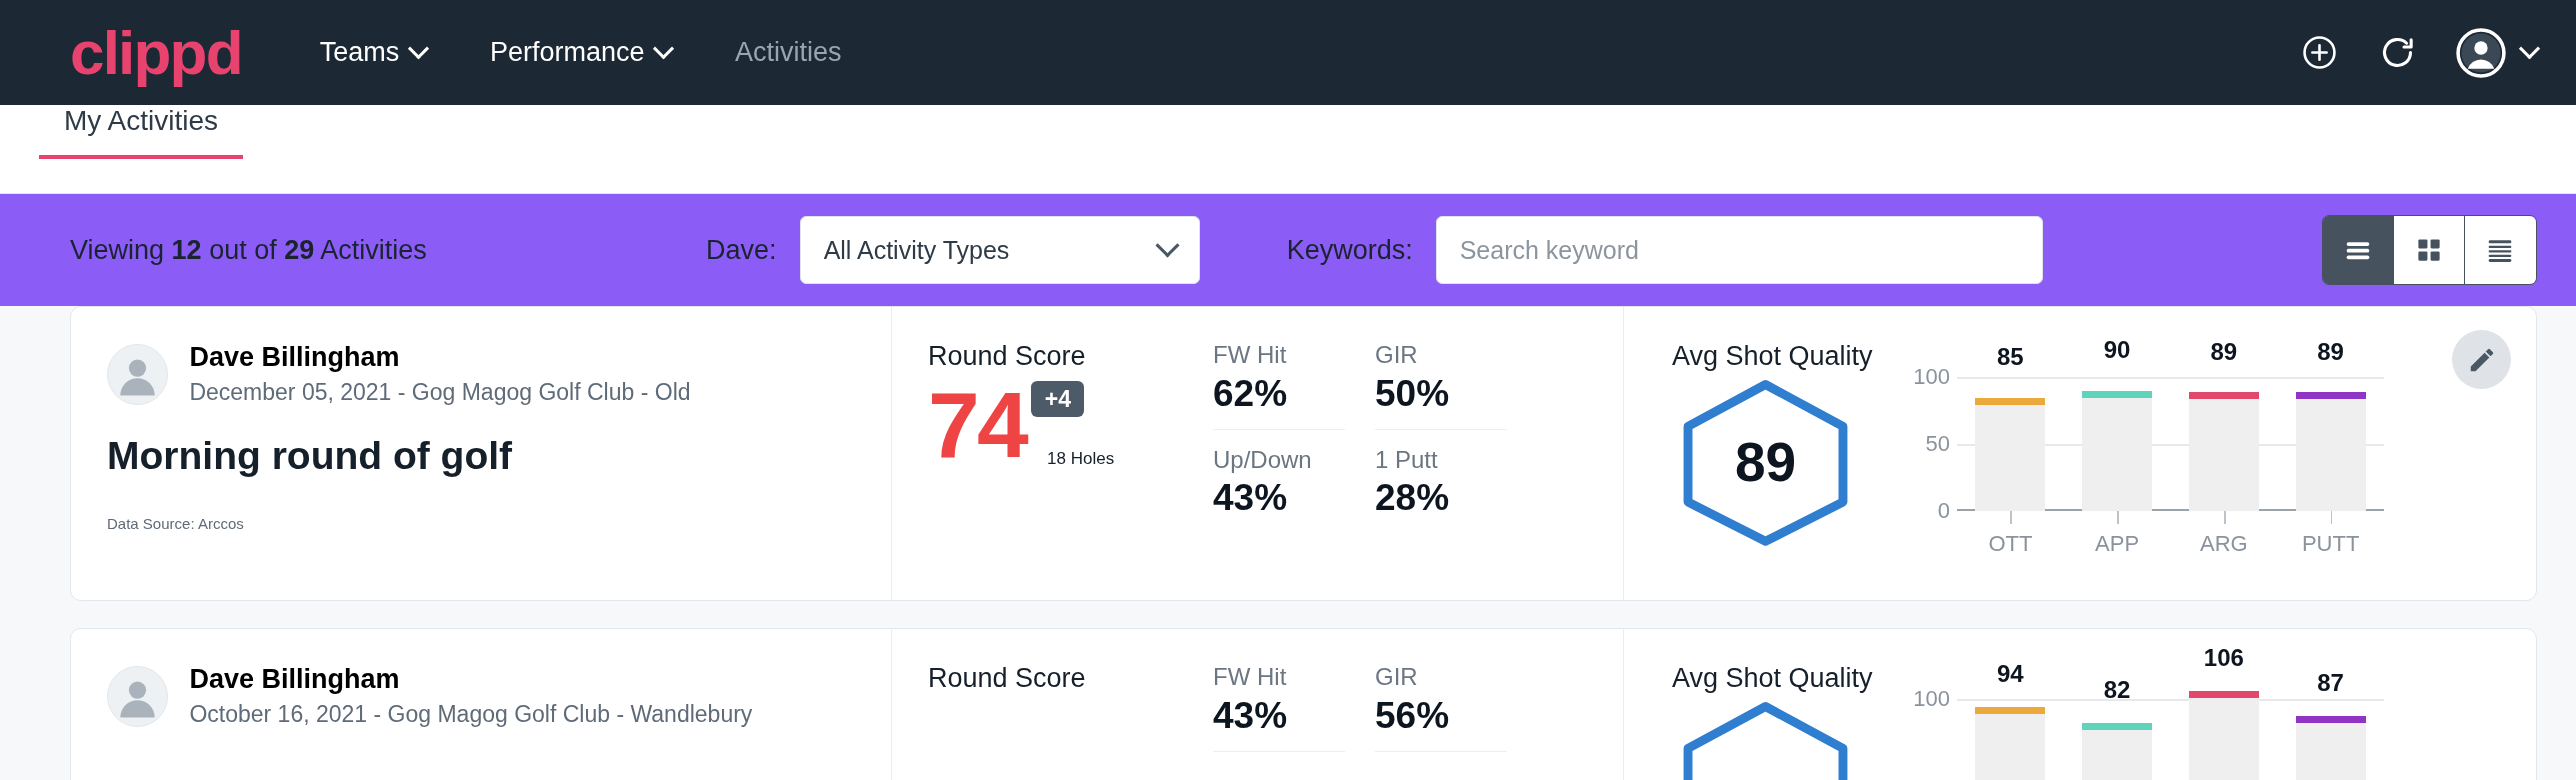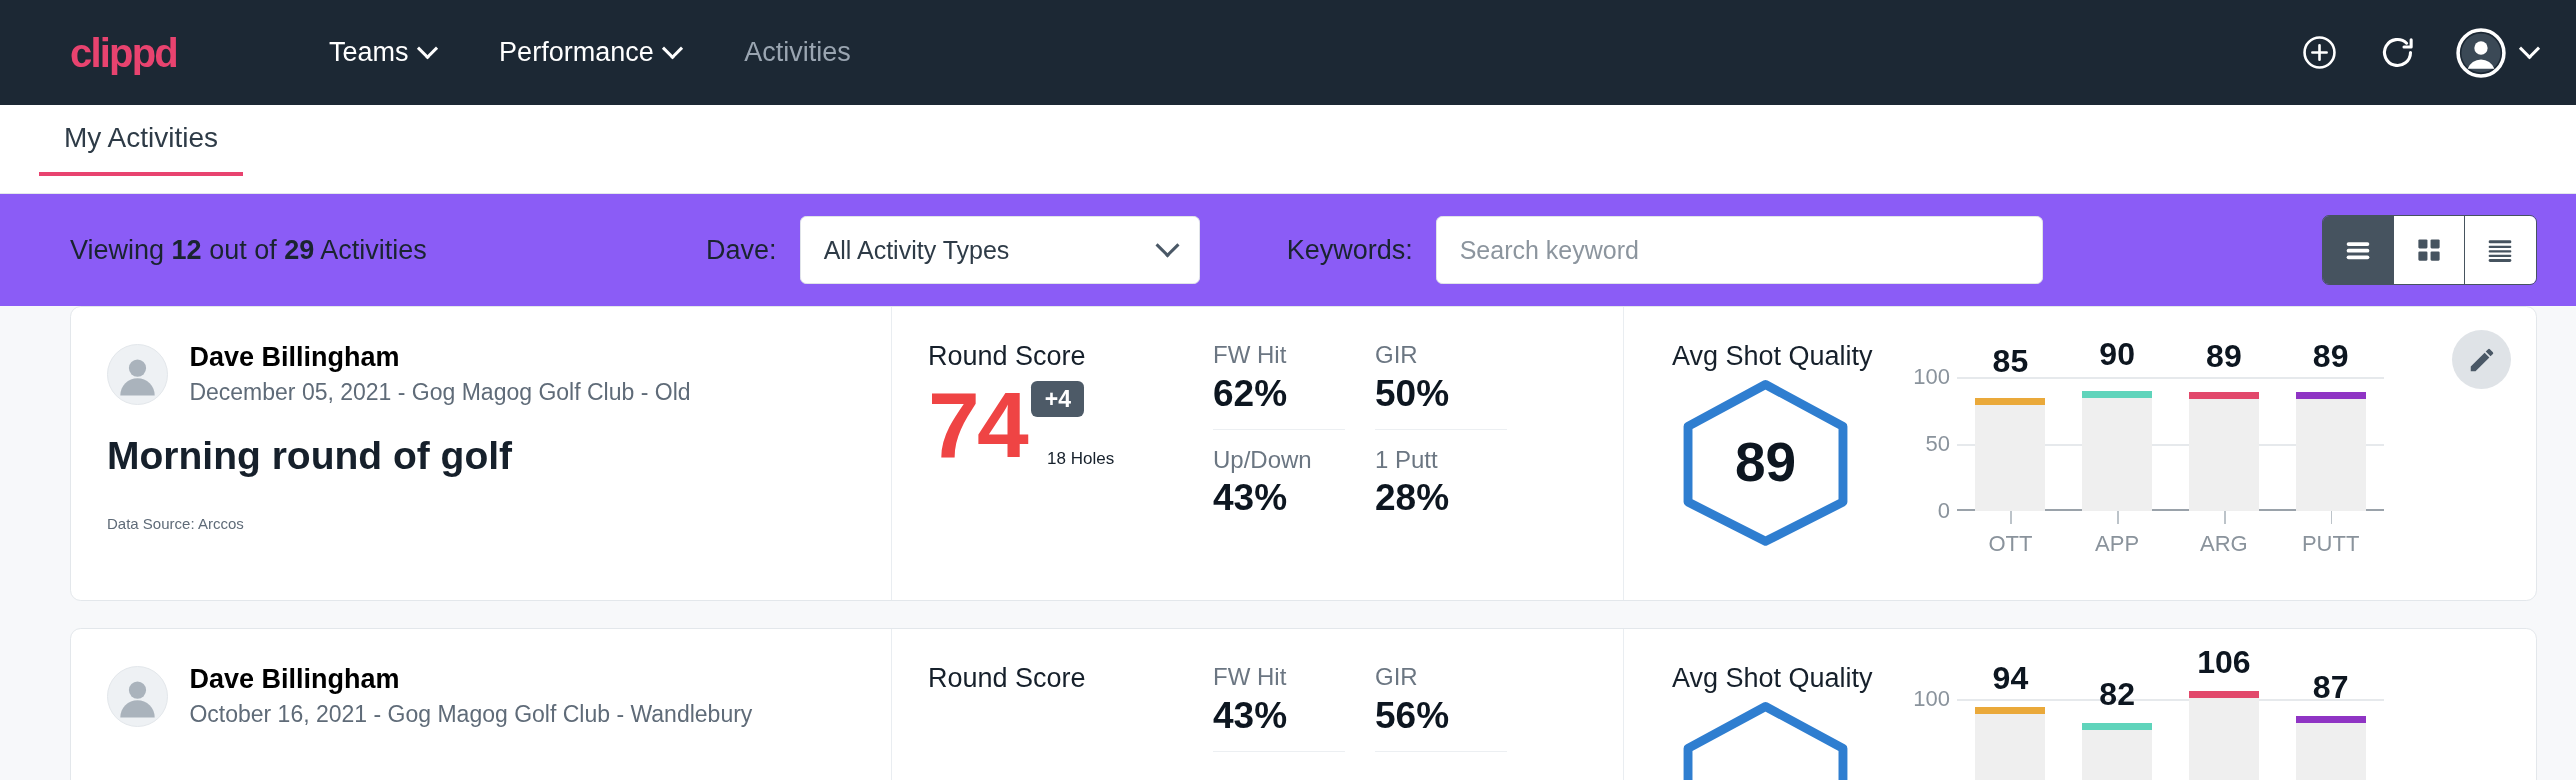--- a/index.html
+++ b/index.html
@@ -13,25 +13,25 @@
   
   .navbar {
     height: 105px;
     background: #1c2834;
     display: flex;
     align-items: center;
     padding: 0 39px 0 70px;
     position: relative;
   }
   .logo {
-    font-size: 40px;
+    font-size: 62px;
     font-weight: 700;
     color: #e8436f;
     letter-spacing: -1.8px;
-    margin-right: 120px;
+    margin-right: 46px;
     line-height: 1;
   }
   .nav-items { display: flex; align-items: center; gap: 0; }
   .nav-item {
     display: flex; align-items: center; gap: 11.6px;
     color: #ffffff;
     font-size: 27px;
     padding: 0 32px;
     cursor: pointer;
     white-space: nowrap;
@@ -49,21 +49,21 @@
   }
   .icon-btn { cursor: pointer; display: flex; align-items: center; }
   .avatar-wrap { display: flex; align-items: center; gap: 16px; cursor: pointer; }
 
   
   .tabbar {
     height: 89px;
     background: #ffffff;
     border-bottom: 1.8px solid #e3e7eb;
     display: flex;
-    align-items: center;
+    align-items: flex-start;
     padding-left: 39px;
   }
   .tab {
     font-size: 28px;
     color: #2e3b47;
     padding: 0 25px 18px 25px;
     border-bottom: 4.5px solid transparent;
     cursor: pointer;
   }
   .tab.active { border-bottom-color: #e8436f; }
@@ -229,21 +229,21 @@
   .bars { position: absolute; inset: 0; display: flex; }
   .barcol { flex: 1; position: relative; display: flex; justify-content: center; }
   .bar {
     position: absolute; bottom: 0;
     width: 70px;
     background: #efefef;
   }
   .bar-cap { position: absolute; top: 0; left: 0; right: 0; height: 6.2px; }
   .bar-val {
     position: absolute;
-    font-size: 32px; font-weight: 700; color: #0d1620;
+    font-size: 24px; font-weight: 700; color: #0d1620;
     white-space: nowrap;
     text-align: center;
   }
   .x-labels {
     position: absolute; left: 55px; right: 0; top: 134px; height: 39px;
     display: flex;
   }
   .x-lab {
     flex: 1; text-align: center;
     font-size: 22px; color: #8a939c;

